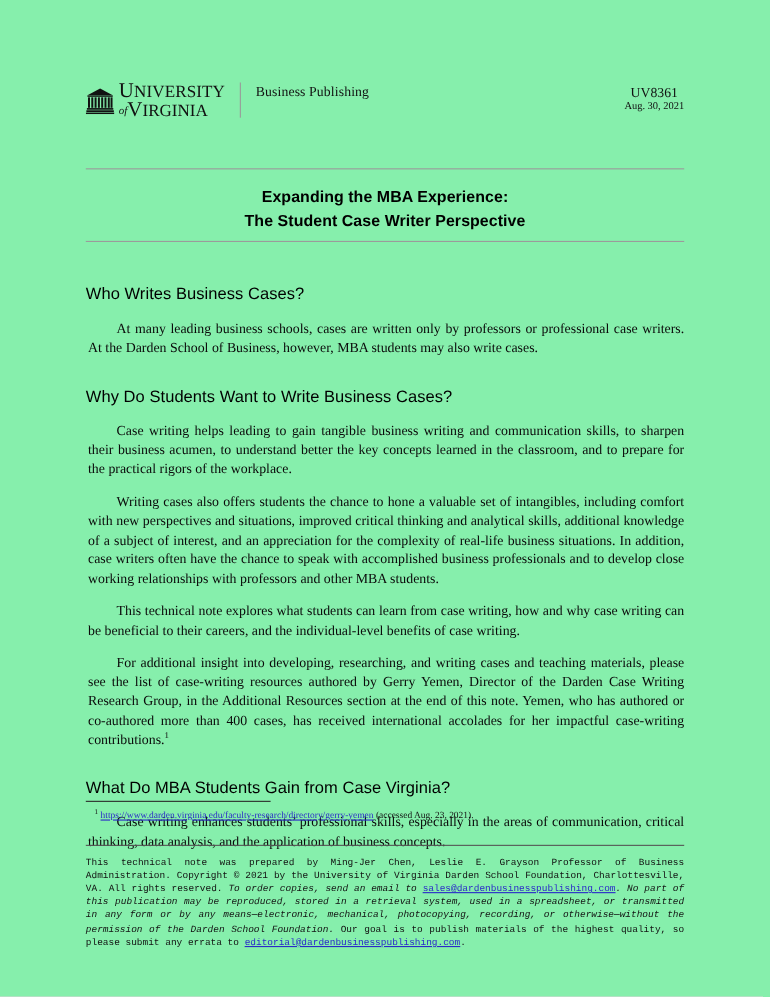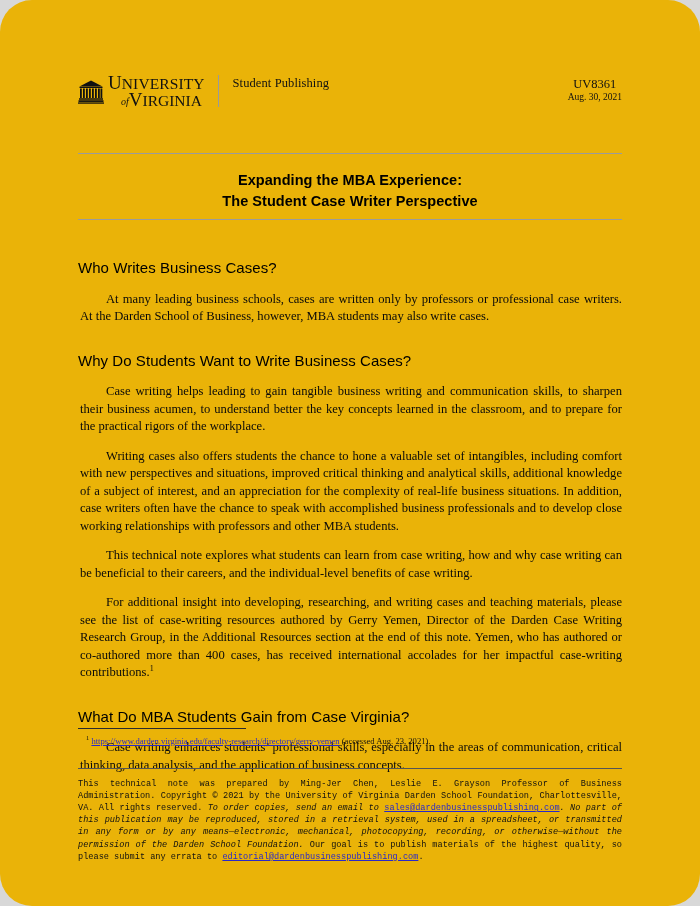--- a/index.html
+++ b/index.html
@@ -7,25 +7,24 @@
     padding: 0;
     background: #d8d8d8;
   }
   body {
     font-family: "Liberation Serif", serif;
   }
   .page {
     position: relative;
     width: 700px;
     height: 906px;
-    background: #eab308;
+    background: #86efac;
     margin: 0 auto;
     overflow: hidden;
     box-sizing: border-box;
-    border-radius: 32px;
   }
   .content {
     position: absolute;
     left: 78px;
     right: 78px;
     top: 0;
     bottom: 0;
   }
 
   
@@ -75,21 +74,20 @@
     color: #111;
     white-space: nowrap;
     margin-top: -1px;
   }
   .uva-line2 .cap { font-size: 19px; }
   .uva-line2 .of {
     font-style: italic;
     font-size: 10px;
     vertical-align: 1px;
     margin-right: 0px;
-    margin-left: 13px;
   }
   .divider-v {
     width: 1px;
     background: #9a9a9a;
     align-self: stretch;
     margin: 1px 0 2px 0;
   }
   .darden {
     padding-left: 14px;
     display: flex;
@@ -268,21 +266,21 @@
             <rect x="1" y="40.5" width="50" height="3.4" fill="#111"></rect>
             <rect x="0" y="44.8" width="52" height="2.6" fill="#111"></rect>
           </svg>
           <div class="uva-words">
             <div class="uva-line1"><span class="cap">U</span>NIVERSITY</div>
             <div class="uva-line2"><span class="of">of</span><span class="cap">V</span>IRGINIA</div>
           </div>
         </div>
         <div class="divider-v"></div>
         <div class="darden">
-          <div class="darden-sub">Student Publishing</div>
+          <div class="darden-sub">Business Publishing</div>
         </div>
       </div>
       <div class="docmeta">
         <div class="doc-id">UV8361</div>
         <div class="doc-date">Aug. 30, 2021</div>
       </div>
     </div>
 
     <div class="rule rule-top"></div>
     <div class="title-block">

